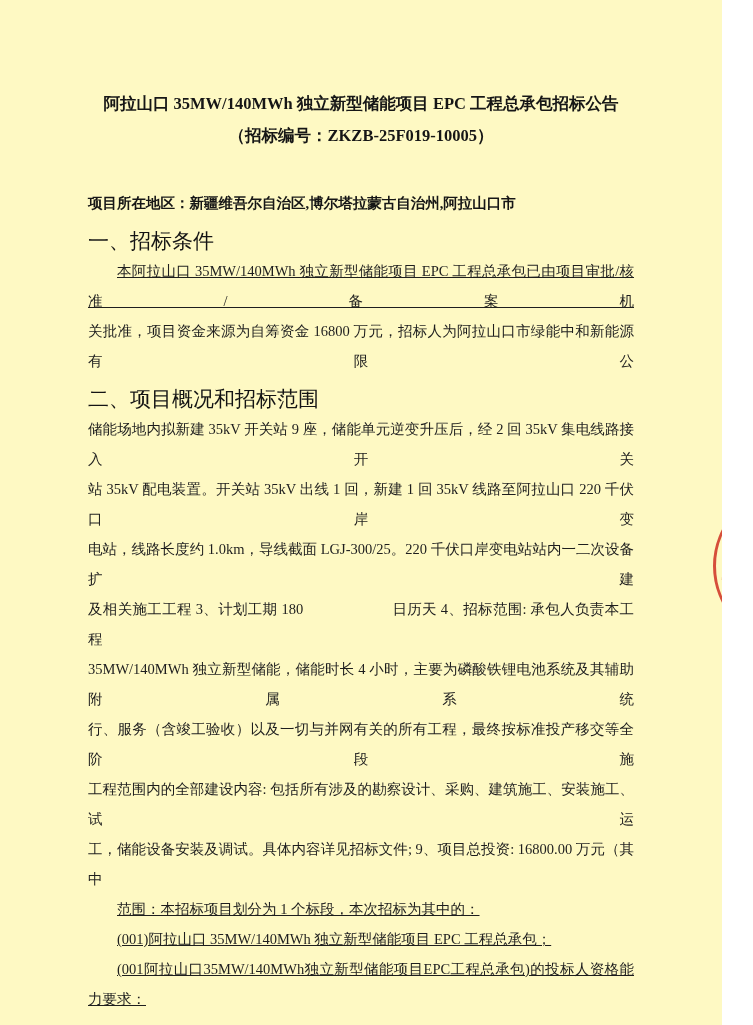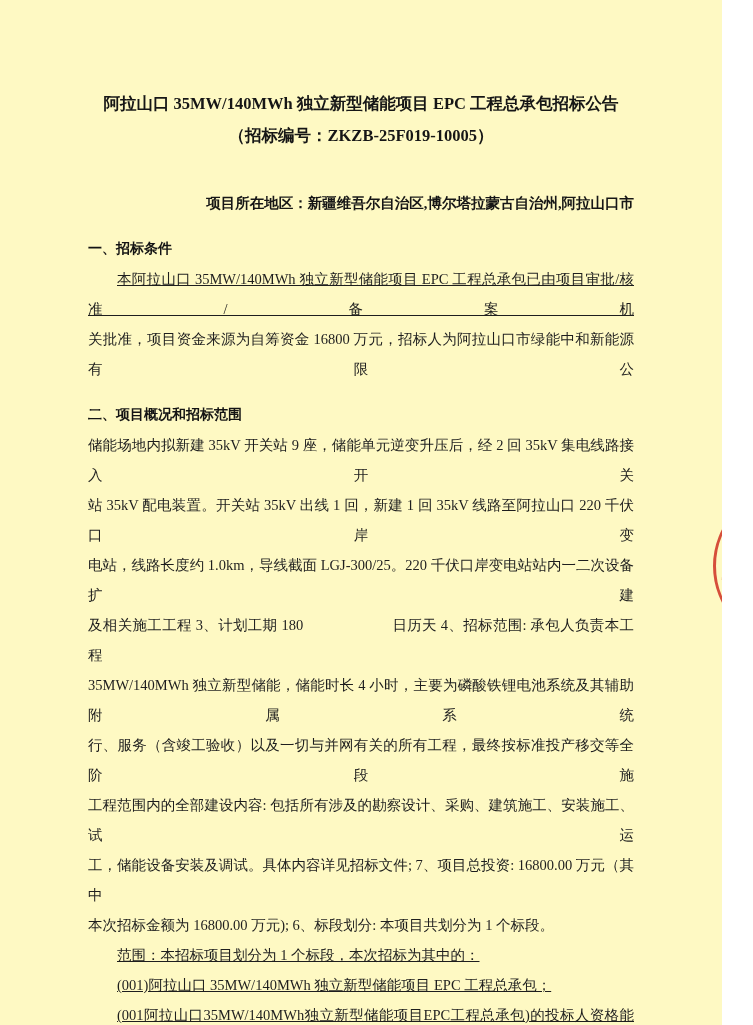--- a/index.html
+++ b/index.html
@@ -25,26 +25,25 @@
     font-size: 16.5px;
     line-height: 32px;
     color: #161616;
   }
   .loc {
     margin-top: 36px;
     font-weight: 700;
     font-size: 14.5px;
     line-height: 30px;
     color: #161616;
-    text-align: right;
   }
   .heading {
-    margin-top: 16px;
-    font-weight: 700;
-    font-size: 14px;
+    margin-top: 8px;
+    font-weight: 400;
+    font-size: 21px;
     line-height: 30px;
     color: #141414;
   }
   .line {
     font-size: 14.5px;
     line-height: 30px;
     text-align: justify;
     color: #1e1e1e;
     word-break: break-all;
   }
@@ -92,22 +91,21 @@
         <div class="line ind just">本阿拉山口 35MW/140MWh 独立新型储能项目 EPC 工程总承包已由项目审批/核准/备案机</div>
         <div class="line just">关批准，项目资金来源为自筹资金 16800 万元，招标人为阿拉山口市绿能中和新能源有限公</div>
         <div class="heading">二、项目概况和招标范围</div>
         <div class="line just">储能场地内拟新建 35kV 开关站 9 座，储能单元逆变升压后，经 2 回 35kV 集电线路接入开关</div>
         <div class="line just">站 35kV 配电装置。开关站 35kV 出线 1 回，新建 1 回 35kV 线路至阿拉山口 220 千伏口岸变</div>
         <div class="line just">电站，线路长度约 1.0km，导线截面 LGJ-300/25。220 千伏口岸变电站站内一二次设备扩建</div>
         <div class="line just">及相关施工工程 3、计划工期 180　　　　　　日历天 4、招标范围: 承包人负责本工程</div>
         <div class="line just">35MW/140MWh 独立新型储能，储能时长 4 小时，主要为磷酸铁锂电池系统及其辅助附属系统</div>
         <div class="line just">行、服务（含竣工验收）以及一切与并网有关的所有工程，最终按标准投产移交等全阶段施</div>
         <div class="line just">工程范围内的全部建设内容: 包括所有涉及的勘察设计、采购、建筑施工、安装施工、试运</div>
-        <div class="line just">工，储能设备安装及调试。具体内容详见招标文件; 7、项目总投资: 16800.00 万元（其中</div>
-        <div class="line">本次招标金额为 16800.00 万元); 6、标段划分: 本项目共划分为 1 个标段。</div>
+        <div class="line just">工，储能设备安装及调试。具体内容详见招标文件; 9、项目总投资: 16800.00 万元（其中</div>
         <div class="line ind">范围：本招标项目划分为 1 个标段，本次招标为其中的：</div>
         <div class="line ind">(001)阿拉山口 35MW/140MWh 独立新型储能项目 EPC 工程总承包；</div>
         <div class="line ind">(001阿拉山口35MW/140MWh独立新型储能项目EPC工程总承包)的投标人资格能力要求：</div>
       </div>
   </div>
 
   <div class="stamp">
     <span class="stamp-char c1">工</span>
     <span class="stamp-char c2">程</span>
     <span class="stamp-char c3">经</span>

